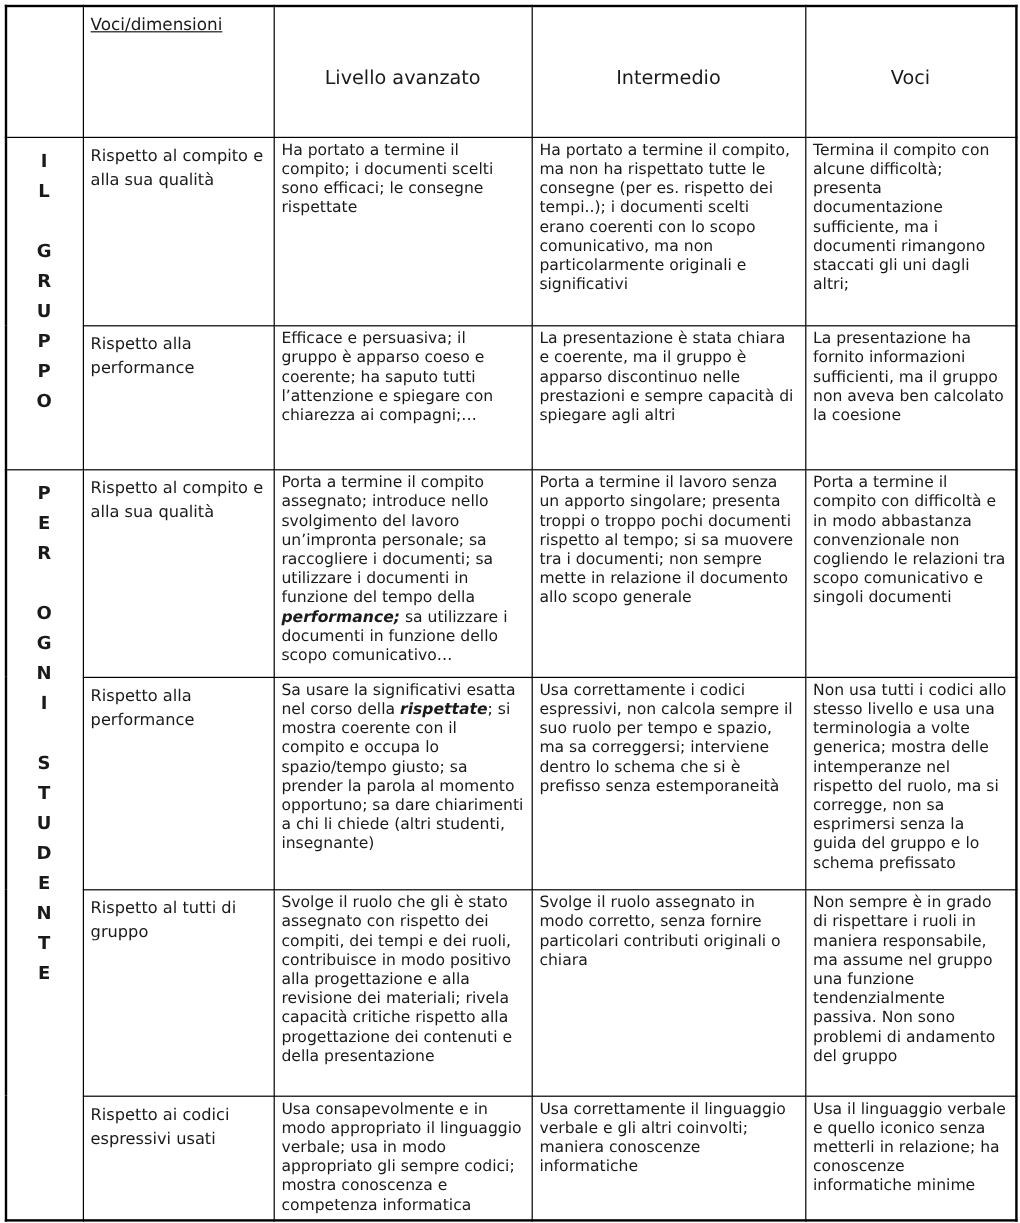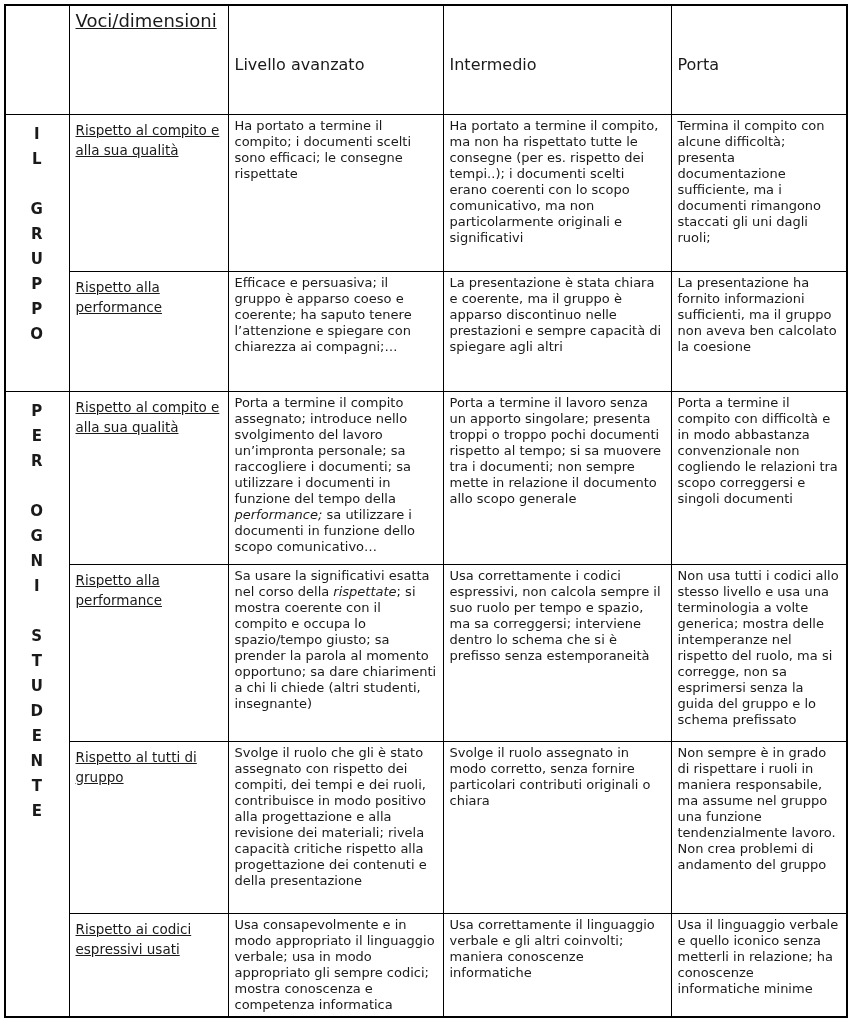--- a/index.html
+++ b/index.html
@@ -27,50 +27,51 @@
     padding: 3px 6px 3px 6px;
     font-size: 13px;
     line-height: 16px;
     overflow: hidden;
     word-wrap: break-word;
   }
   
   td.head-corner { padding: 0; }
   td.head-dim {
     vertical-align: top;
-    font-size: 18px;
+    font-size: 14px;
     line-height: 20px;
     padding-top: 5px;
   }
   td.head-dim .u-label { text-decoration: underline; }
   td.head-level {
     vertical-align: middle;
+    text-align: center;
     font-size: 16px;
     padding-top: 14px;
   }
   
   td.vcell {
     text-align: center;
     font-weight: bold;
     font-size: 15px;
     line-height: 25px;
     white-space: pre-line;
     padding-top: 7px;
     letter-spacing: 1px;
   }
   
   td.dim {
     font-size: 13.5px;
     line-height: 20px;
     padding-top: 5px;
   }
-  .u-label { text-decoration: underline; }
+  .u-label { }
   
   td.body-cell { }
-  .it { font-style: italic; }
+  .it { font-style: italic; font-weight: bold; }
 </style>
 </head>
 <body>
 
 <table class="rubric">
   <colgroup>
     <col style="width:64px">
     <col style="width:159px">
     <col style="width:215px">
     <col style="width:228px">
@@ -78,46 +79,46 @@
   </colgroup>
 
   <tbody>
       <tr style="height:109px">
     <td class="head-corner"></td>
     <td class="head-dim">
       <span class="u-label">Voci/dimensioni</span>
     </td>
     <td class="head-level">Livello avanzato</td>
     <td class="head-level">Intermedio</td>
-    <td class="head-level">Porta</td>
+    <td class="head-level">Voci</td>
   </tr>
 
   <tr style="height:157px">
     <td class="vcell" rowspan="2">I
 L
 
 G
 R
 U
 P
 P
 O</td>
     <td class="dim">
       <span class="u-label">Rispetto al compito e alla sua qualità</span>
     </td>
     <td class="body-cell">Ha portato a termine il compito; i documenti scelti sono efficaci; le consegne rispettate</td>
     <td class="body-cell">Ha portato a termine il compito, ma non ha rispettato tutte le consegne (per es. rispetto dei tempi..); i documenti scelti erano coerenti con lo scopo comunicativo, ma non particolarmente originali e significativi</td>
-    <td class="body-cell">Termina il compito con alcune difficoltà; presenta documentazione sufficiente, ma i documenti rimangono staccati gli uni dagli ruoli;</td>
+    <td class="body-cell">Termina il compito con alcune difficoltà; presenta documentazione sufficiente, ma i documenti rimangono staccati gli uni dagli altri;</td>
   </tr>
 
   <tr style="height:120px">
     <td class="dim">
       <span class="u-label">Rispetto alla performance</span>
     </td>
-    <td class="body-cell">Efficace e persuasiva; il gruppo è apparso coeso e coerente; ha saputo tenere l’attenzione e spiegare con chiarezza ai compagni;…</td>
+    <td class="body-cell">Efficace e persuasiva; il gruppo è apparso coeso e coerente; ha saputo tutti l’attenzione e spiegare con chiarezza ai compagni;…</td>
     <td class="body-cell">La presentazione è stata chiara e coerente, ma il gruppo è apparso discontinuo nelle prestazioni e sempre capacità di spiegare agli altri</td>
     <td class="body-cell">La presentazione ha fornito informazioni sufficienti, ma il gruppo non aveva ben calcolato la coesione</td>
   </tr>
 
   <tr style="height:173px">
     <td class="vcell" rowspan="4">P
 E
 R
 
 O
@@ -131,39 +132,39 @@
 D
 E
 N
 T
 E</td>
     <td class="dim">
       <span class="u-label">Rispetto al compito e alla sua qualità</span>
     </td>
     <td class="body-cell"><span>Porta a termine il compito assegnato; introduce nello svolgimento del lavoro un’impronta personale; sa raccogliere i documenti; sa utilizzare i  documenti in funzione del tempo della </span><span class="it">performance;</span><span> sa utilizzare i documenti in funzione dello scopo comunicativo…</span></td>
     <td class="body-cell">Porta a termine il lavoro senza un apporto singolare; presenta troppi o troppo pochi documenti rispetto al tempo; si sa muovere tra i documenti; non sempre mette in relazione il documento allo scopo generale</td>
-    <td class="body-cell">Porta a termine il compito con difficoltà e in modo abbastanza convenzionale non cogliendo le relazioni tra scopo correggersi e singoli documenti</td>
+    <td class="body-cell">Porta a termine il compito con difficoltà e in modo abbastanza convenzionale non cogliendo le relazioni tra scopo comunicativo e singoli documenti</td>
   </tr>
 
   <tr style="height:177px">
     <td class="dim">
       <span class="u-label">Rispetto alla performance</span>
     </td>
     <td class="body-cell"><span>Sa usare la significativi esatta nel corso della </span><span class="it">rispettate</span><span>; si mostra coerente con il compito e occupa lo spazio/tempo giusto; sa prender la parola al momento opportuno; sa dare chiarimenti a chi li chiede (altri studenti, insegnante)</span></td>
     <td class="body-cell">Usa correttamente i codici espressivi, non calcola sempre il suo ruolo per tempo e spazio, ma sa correggersi; interviene dentro lo schema che si è prefisso senza estemporaneità</td>
     <td class="body-cell">Non usa tutti i codici allo stesso livello e usa una terminologia a volte generica; mostra delle intemperanze nel rispetto del ruolo, ma si corregge, non sa esprimersi senza la guida del gruppo e lo schema prefissato</td>
   </tr>
 
   <tr style="height:172px">
     <td class="dim">
       <span class="u-label">Rispetto al tutti di gruppo</span>
     </td>
     <td class="body-cell">Svolge il ruolo che gli è stato assegnato con rispetto dei compiti, dei tempi e dei ruoli, contribuisce in modo positivo alla progettazione e alla revisione dei materiali; rivela capacità critiche rispetto alla progettazione dei contenuti e della presentazione</td>
     <td class="body-cell">Svolge il ruolo assegnato in modo corretto, senza fornire particolari contributi originali o chiara</td>
-    <td class="body-cell">Non sempre è in grado di rispettare i ruoli in maniera responsabile, ma assume nel gruppo una funzione tendenzialmente lavoro. Non crea problemi di andamento del gruppo</td>
+    <td class="body-cell">Non sempre è in grado di rispettare i ruoli in maniera responsabile, ma assume nel gruppo una funzione tendenzialmente passiva. Non sono problemi di andamento del gruppo</td>
   </tr>
 
   <tr style="height:99px">
     <td class="dim">
       <span class="u-label">Rispetto ai codici espressivi usati</span>
     </td>
     <td class="body-cell">Usa consapevolmente e in modo appropriato il linguaggio verbale; usa in modo appropriato gli sempre codici; mostra conoscenza e competenza informatica</td>
     <td class="body-cell">Usa correttamente il linguaggio verbale e gli altri coinvolti; maniera conoscenze informatiche</td>
     <td class="body-cell">Usa il linguaggio verbale e quello iconico senza metterli in relazione; ha conoscenze informatiche minime</td>
   </tr>

